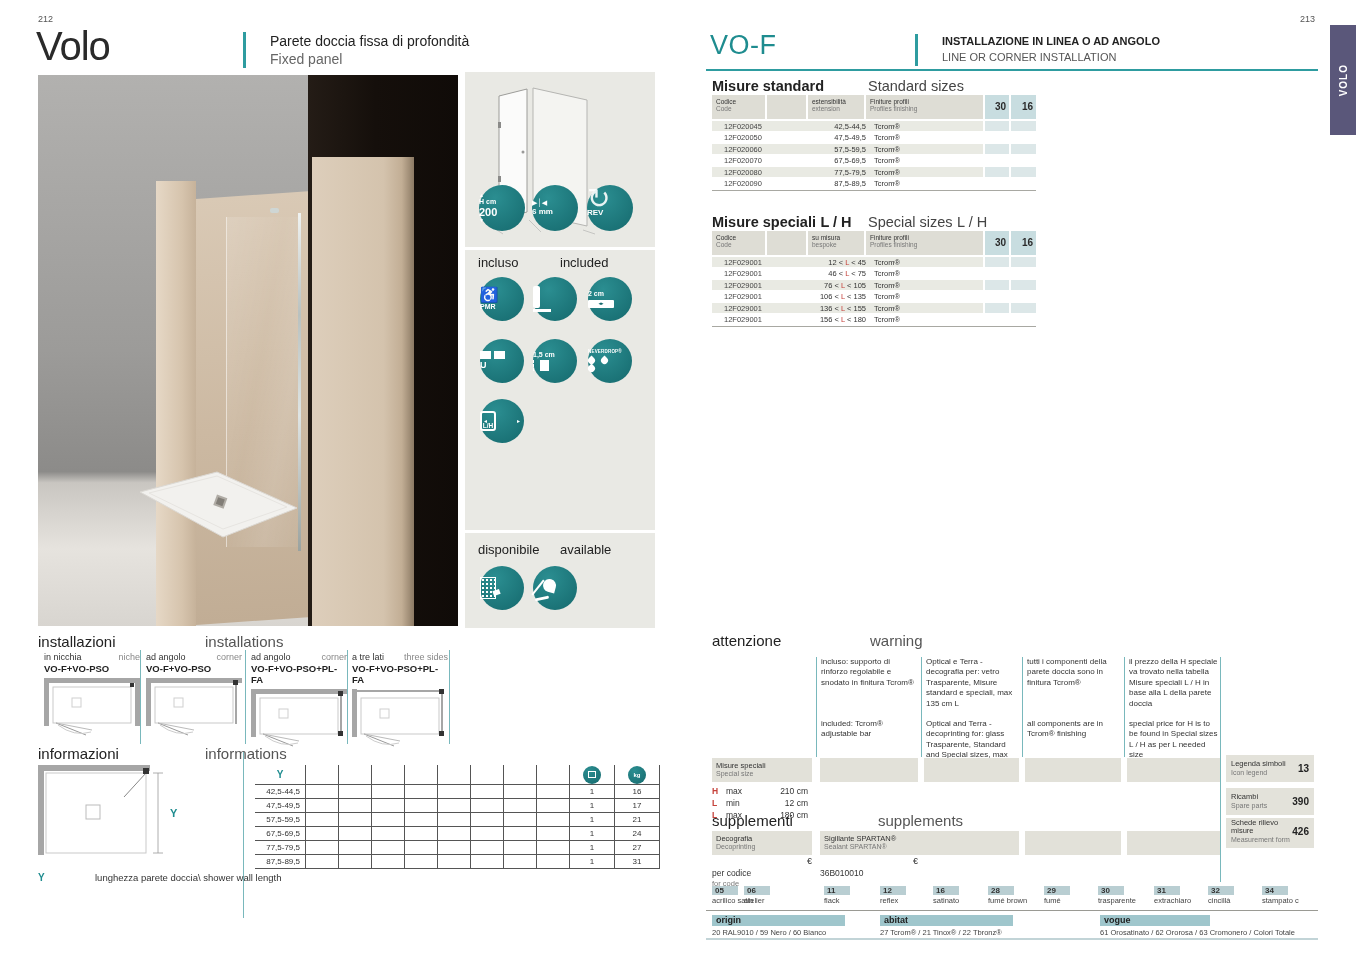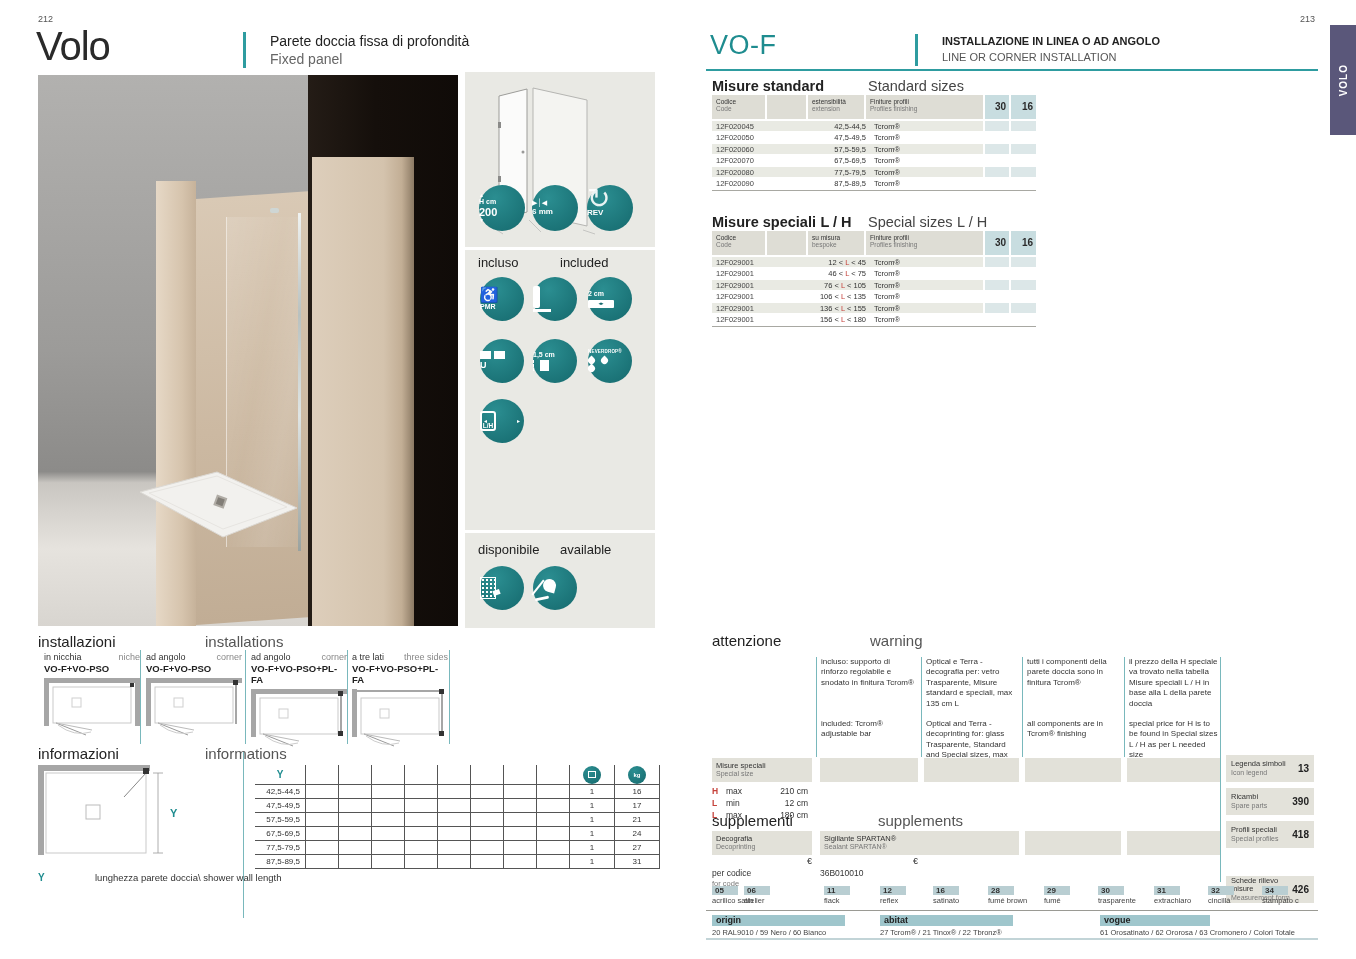--- a/index.html
+++ b/index.html
@@ -55,21 +55,21 @@
   .ic.lab{justify-content:flex-end;padding-right:5px}
   .yhead{color:#1e8c8f;font-weight:bold;font-size:10px}
   
   .stable{position:absolute;width:324px}
   .st-head{display:flex;margin-bottom:2px}
   .hcell{background:#deddd5;height:24px;padding:3px 0 0 4px;margin-right:2px;font-size:6.5px;line-height:1.15}
   .hcell .it{color:#333;display:block}.hcell .en{color:#777;display:block}
   .hcell.blue{background:#c8dde0;display:flex;align-items:center;justify-content:flex-end;padding:0 3px 0 0;font-size:10px;font-weight:bold;color:#2b2b2b}
   .srow{display:flex;height:10px;margin-bottom:1.5px}
   .srow-main{display:flex;align-items:center;width:271px;margin-right:2px;font-size:7.5px}
-  .sr-code{width:88px;padding-left:4px;color:#444}
+  .sr-code{width:88px;padding-left:12px;color:#444}
   .sr-ext{width:66px;text-align:right;color:#333;white-space:nowrap}
   .sr-fin{margin-left:8px;color:#333}
   .sr-c30{width:24px;margin-right:2px}.sr-c16{width:25px}
   .srow.odd .srow-main{background:#e9eae3}
   .srow.odd .sr-c30,.srow.odd .sr-c16{background:#dce7e8}
   .st-bottom{height:1px;background:#a8a8a2;margin-top:1px}
   .ttl-b{font-size:14.5px;font-weight:bold;color:#222}
   .ttl-r{font-size:14.5px;color:#444}
   
   .warn-col{position:absolute;top:657px;height:105px}
@@ -689,21 +689,21 @@
       </div>
       <span class="ref-pg">390</span>
     </div>
   <div class="refbox" style="top:821px">
       <div class="ref-l">
         <span class="ref-it">Profili speciali</span>
         <span class="ref-en">Special profiles</span>
       </div>
       <span class="ref-pg">418</span>
     </div>
-  <div class="refbox" style="top:876px">
+  <div class="refbox" style="top:818px">
       <div class="ref-l">
         <span class="ref-it">Schede rilievo misure</span>
         <span class="ref-en">Measurement form</span>
       </div>
       <span class="ref-pg">426</span>
     </div>
 
   <div class="fcode" style="left:712px">
       <div class="ftag">05</div>
       <div class="flab">acrilico satin</div>

